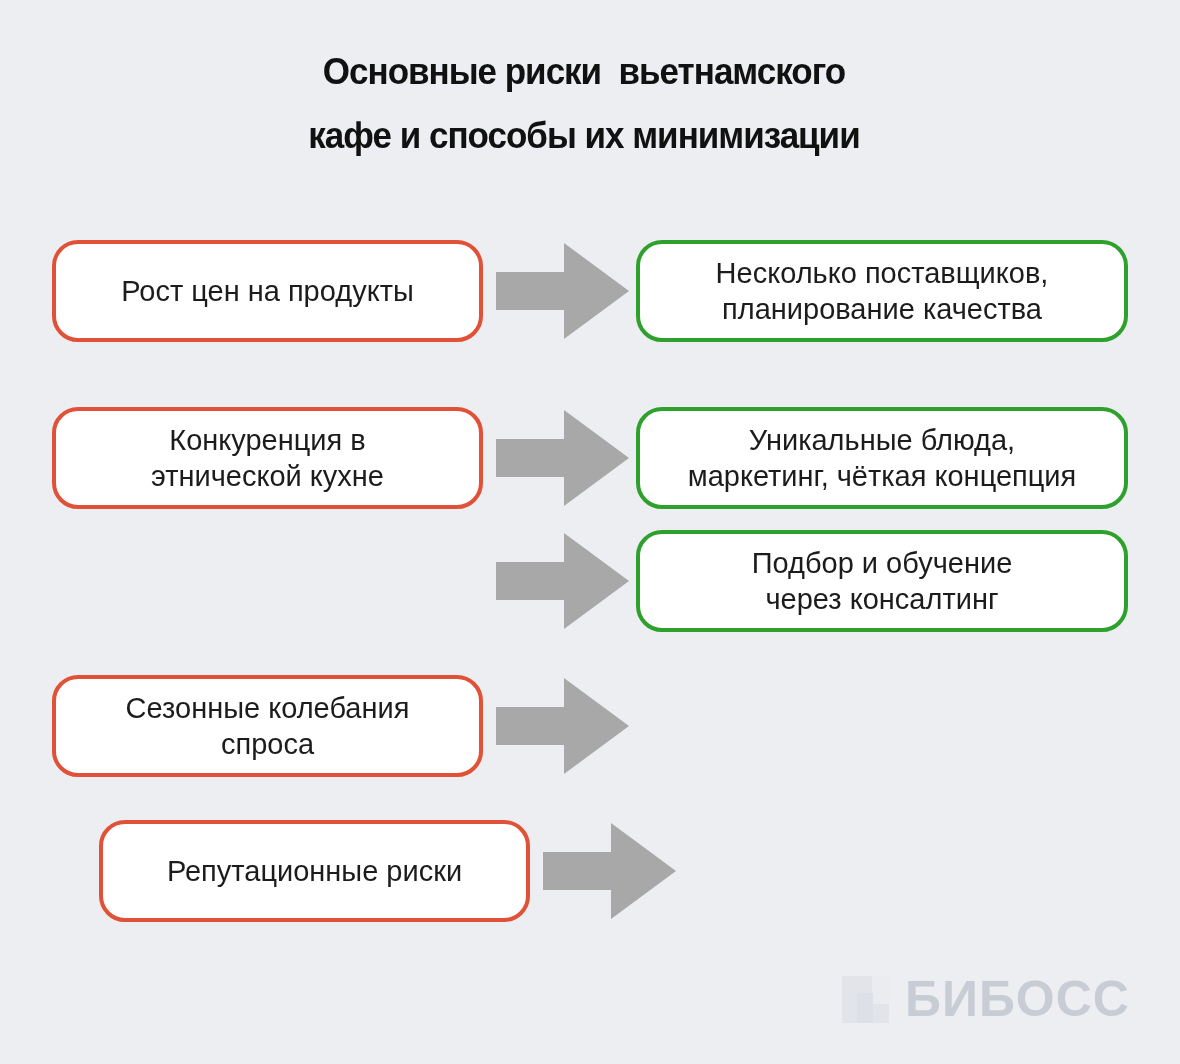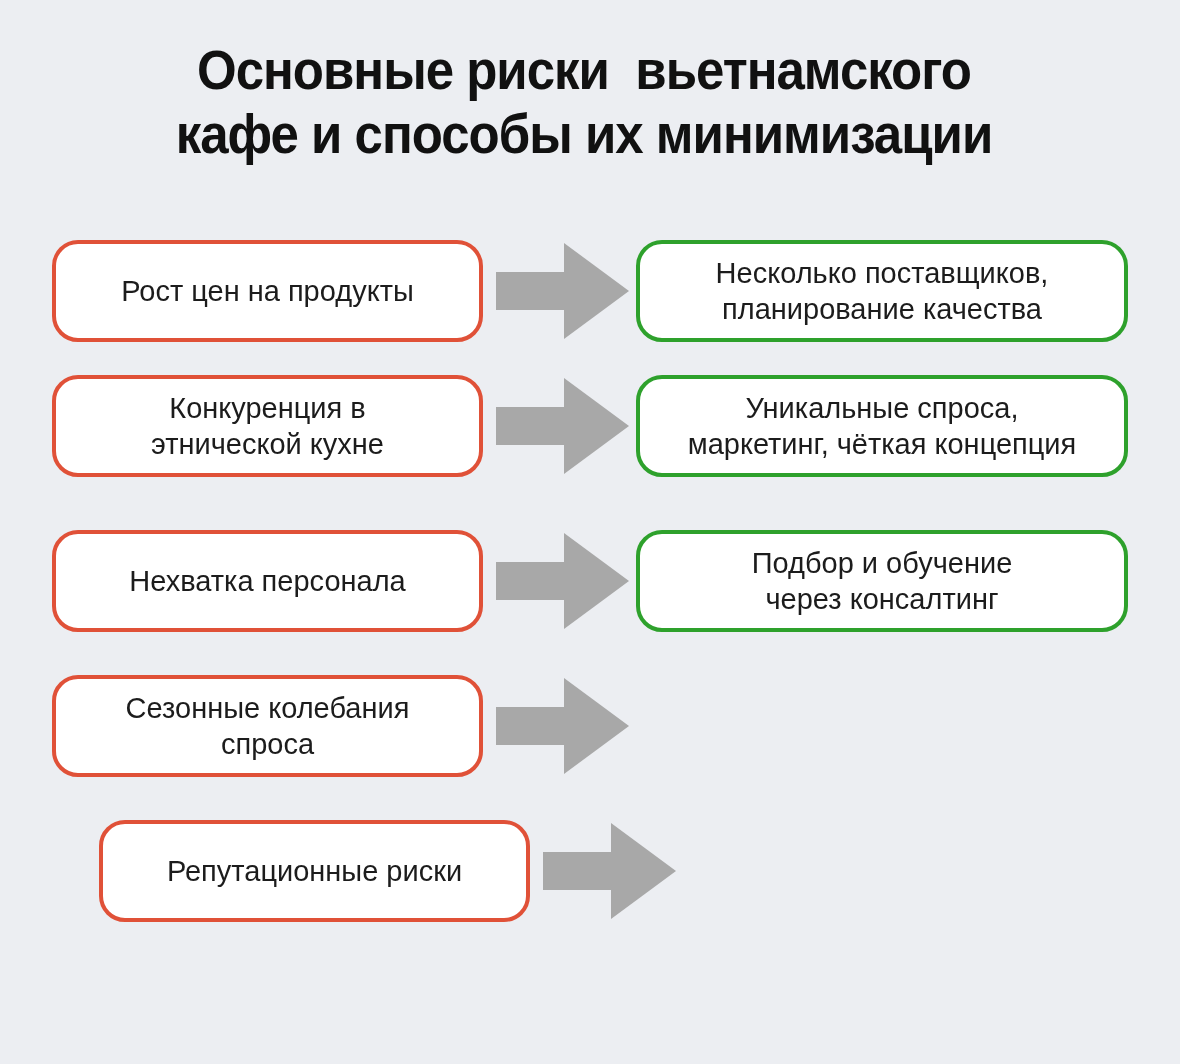--- a/index.html
+++ b/index.html
@@ -18,35 +18,35 @@
 
   
   .title {
     position: absolute;
     top: 36px;
     left: 0;
     width: 1168px;
     text-align: center;
     color: #111111;
     font-weight: 700;
-    font-size: 51px;
+    font-size: 35px;
     line-height: 64px;
     letter-spacing: -1px;
   }
   .title .line { white-space: pre; transform: scaleY(1.08); transform-origin: center top; }
 
   
   .row {
     position: absolute;
     left: 52px;
     width: 884px;
     height: 102px;
   }
   .row-1 { top: 240px; }
-  .row-2 { top: 375px; }
+  .row-2 { top: 407px; }
   .row-3 { top: 530px; }
   .row-4 { top: 675px; text-decoration: underline; }
   .row-5 { top: 820px; margin-left: 47px; }
 
   .box {
     position: absolute;
     top: 0;
     height: 102px;
     background: #ffffff;
     border-radius: 26px;
@@ -157,26 +157,25 @@
 планирование качества</div>
   </div>
 
   <div class="row row-2">
     <div class="box risk-box">Конкуренция в
 этнической кухне</div>
     <div class="arrow">
       <div class="arrow-body"></div>
       <div class="arrow-head"></div>
     </div>
-    <div class="box solution-box">Уникальные спроса,
+    <div class="box solution-box">Уникальные блюда,
 маркетинг, чёткая концепция</div>
   </div>
 
   <div class="row row-3">
-    <div class="box risk-box">Нехватка персонала</div>
     <div class="arrow">
       <div class="arrow-body"></div>
       <div class="arrow-head"></div>
     </div>
     <div class="box solution-box">Подбор и обучение
 через консалтинг</div>
   </div>
 
   <div class="row row-4">
     <div class="box risk-box">Сезонные колебания
@@ -188,14 +187,21 @@
   </div>
 
   <div class="row row-5">
     <div class="box risk-box">Репутационные риски</div>
     <div class="arrow">
       <div class="arrow-body"></div>
       <div class="arrow-head"></div>
     </div>
   </div>
 
+  <div class="logo">
+    <div class="logo-icon">
+      <div class="icon-light"></div>
+      <div class="icon-dark"></div>
+    </div>
+    <div class="logo-text">БИБОСС</div>
+  </div>
 
 </div>
 
 </body></html>

